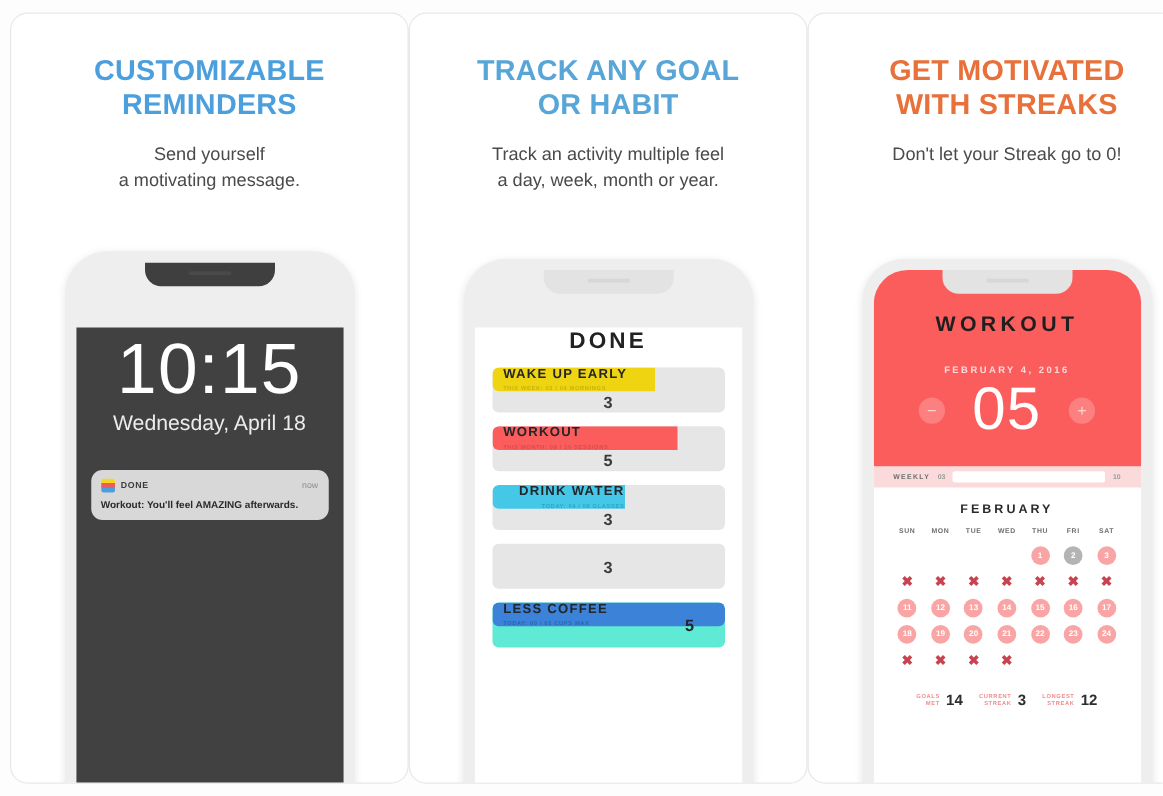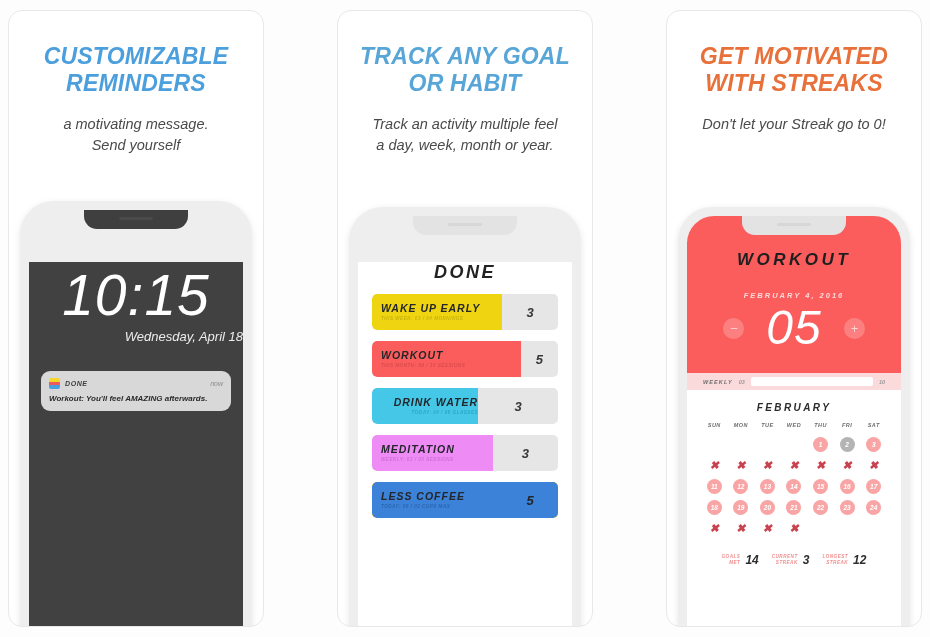--- a/index.html
+++ b/index.html
@@ -12,28 +12,27 @@
   .gallery {
     width: 930px; height: 637px;
     display: flex;
     align-items: flex-start;
     justify-content: space-between;
     padding: 10px 8px 0 8px;
     background: #fdfdfd;
   }
   .panel {
     position: relative;
-    width: 256px;
+    width: 319px;
     height: 617px;
     background: #ffffff;
     border: 1px solid #e8e8e8;
     border-radius: 14px;
     overflow: hidden;
     flex: 0 0 auto;
-    font-style: italic;
   }
   .headline {
     text-align: center;
     font-size: 23px;
     font-weight: bold;
     letter-spacing: 0.2px;
     line-height: 1.18;
     margin-top: 32px;
     padding: 0 14px;
   }
@@ -96,23 +95,23 @@
   .lock .time {
     text-align: center;
     color: #ffffff;
     font-size: 57px;
     font-weight: 300;
     letter-spacing: 1px;
     margin-top: 52px;
     font-family: "Liberation Sans", sans-serif;
   }
   .lock .date {
-    text-align: right;
+    text-align: center;
     color: #ececec;
-    font-size: 13px;
+    font-size: 17px;
     margin-top: 1px;
   }
   .notif {
     margin: 27px 12px 0 12px;
     background: #d8d8d8;
     border-radius: 9px;
     padding: 7px 8px 8px 8px;
   }
   .notif-top {
     display: flex;
@@ -151,20 +150,21 @@
     margin-top: 46px;
   }
   .task {
     display: flex;
     align-items: stretch;
     height: 36px;
     margin-top: 11px;
     background: #e6e6e6;
     border-radius: 5px;
     overflow: hidden;
+    flex-direction: column;
   }
   .task-fill {
     display: flex;
     flex-direction: column;
     justify-content: center;
     padding-left: 9px;
     border-radius: 5px 0 0 5px;
   }
   .task-name {
     font-size: 10.5px;
@@ -319,22 +319,22 @@
 <body>
 
 <div class="gallery">
 
   <div class="panel">
     <div class="headline blue-dark">
       <div>CUSTOMIZABLE</div>
       <div>REMINDERS</div>
     </div>
     <div class="subline">
+      <div>Send yourself</div>
       <div>a motivating message.</div>
-      <div>Send yourself</div>
     </div>
 
     <div class="phone p1">
       <div class="screen">
         <div class="notch dark">
           <div class="speaker"></div>
         </div>
         <div class="lock">
           <div class="time">10:15</div>
           <div class="date">Wednesday, April 18</div>
@@ -384,27 +384,23 @@
                 <div class="task-count">5</div>
               </div>
               <div class="task">
                 <div class="task-fill" style="background: rgb(69, 199, 232); width: 57%; text-align: right;">
                   <div class="task-name">DRINK WATER</div>
                   <div class="task-sub" style="color: rgb(43, 167, 198);">TODAY: 04 / 08 GLASSES</div>
                 </div>
                 <div class="task-count">3</div>
               </div>
               <div class="task">
-                <div class="task-fill" style="background: rgb(239, 139, 245); width: 65%;">
-                  <div class="task-name">MEDITATION</div>
-                  <div class="task-sub" style="color: rgb(209, 110, 216);">WEEKLY: 02 / 03 SESSIONS</div>
-                </div>
                 <div class="task-count">3</div>
               </div>
-              <div class="task full" style="position: relative; background: #eab308;">
+              <div class="task full" style="position: relative; background: #5eead4;">
                 <div class="task-fill" style="background: rgb(59, 130, 216); width: 100%;">
                   <div class="task-name">LESS COFFEE</div>
                   <div class="task-sub" style="color: rgb(42, 102, 176);">TODAY: 00 / 02 CUPS MAX</div>
                 </div>
                 <div class="task-count" style="position: absolute; right: 0px; top: 0px; bottom: 0px; width: 30%;">5</div>
               </div>
             </div>
         </div>
       </div>
     </div>

